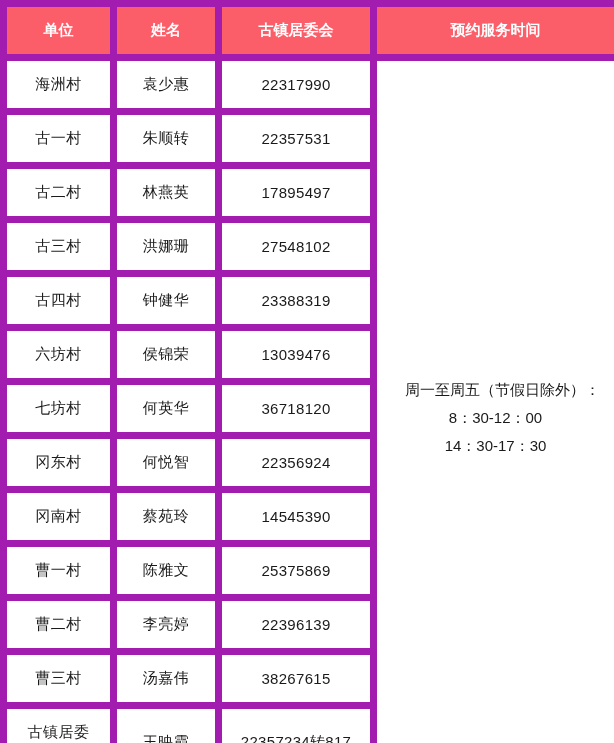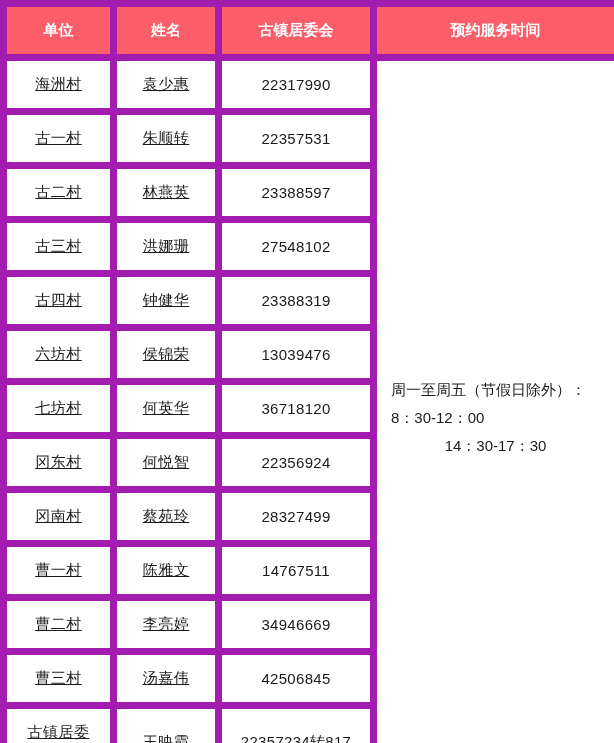--- a/index.html
+++ b/index.html
@@ -44,37 +44,36 @@
   }
   col.c-unit { width: 110px; }
   col.c-name { width: 105px; }
   col.c-phone { width: 155px; }
   col.c-time { width: 244px; }
 
   td.unit-cell,
   td.name-cell {
     font-size: 15px;
     letter-spacing: 0.5px;
-    text-decoration: underline;
   }
   td.phone-cell {
     font-size: 15px;
     letter-spacing: 0.3px;
   }
   td.time-cell {
     font-size: 14.5px;
     line-height: 28px;
     padding: 0 10px;
   }
   td.time-cell .time-line {
     display: block;
     white-space: nowrap;
   }
-  .tl-1 { text-align: left; }
-  .tl-2 { text-align: left; }
+  .tl-1 { text-align: right; }
+  .tl-2 { text-align: center; }
   .tl-3 { text-align: center; }
 </style>
 </head>
 <body>
 
 <div class="sheet">
   <table class="contact-table">
     <colgroup>
       <col class="c-unit">
       <col class="c-name">
@@ -101,21 +100,21 @@
         </td>
       </tr>
       <tr>
         <td class="unit-cell">古一村</td>
         <td class="name-cell">朱顺转</td>
         <td class="phone-cell">22357531</td>
       </tr>
       <tr>
         <td class="unit-cell">古二村</td>
         <td class="name-cell">林燕英</td>
-        <td class="phone-cell">23388597</td>
+        <td class="phone-cell">17895497</td>
       </tr>
       <tr>
         <td class="unit-cell">古三村</td>
         <td class="name-cell">洪娜珊</td>
         <td class="phone-cell">27548102</td>
       </tr>
       <tr>
         <td class="unit-cell">古四村</td>
         <td class="name-cell">钟健华</td>
         <td class="phone-cell">23388319</td>
@@ -131,36 +130,36 @@
         <td class="phone-cell">36718120</td>
       </tr>
       <tr>
         <td class="unit-cell">冈东村</td>
         <td class="name-cell">何悦智</td>
         <td class="phone-cell">22356924</td>
       </tr>
       <tr>
         <td class="unit-cell">冈南村</td>
         <td class="name-cell">蔡苑玲</td>
-        <td class="phone-cell">28327499</td>
+        <td class="phone-cell">14545390</td>
       </tr>
       <tr>
         <td class="unit-cell">曹一村</td>
         <td class="name-cell">陈雅文</td>
-        <td class="phone-cell">14767511</td>
+        <td class="phone-cell">25375869</td>
       </tr>
       <tr>
         <td class="unit-cell">曹二村</td>
         <td class="name-cell">李亮婷</td>
-        <td class="phone-cell">34946669</td>
+        <td class="phone-cell">22396139</td>
       </tr>
       <tr>
         <td class="unit-cell">曹三村</td>
         <td class="name-cell">汤嘉伟</td>
-        <td class="phone-cell">42506845</td>
+        <td class="phone-cell">38267615</td>
       </tr>
       <tr>
         <td class="unit-cell">古镇居委会</td>
         <td class="name-cell">王映霞</td>
         <td class="phone-cell">22357234转817</td>
       </tr>
     </tbody>
   </table>
 </div>
 

